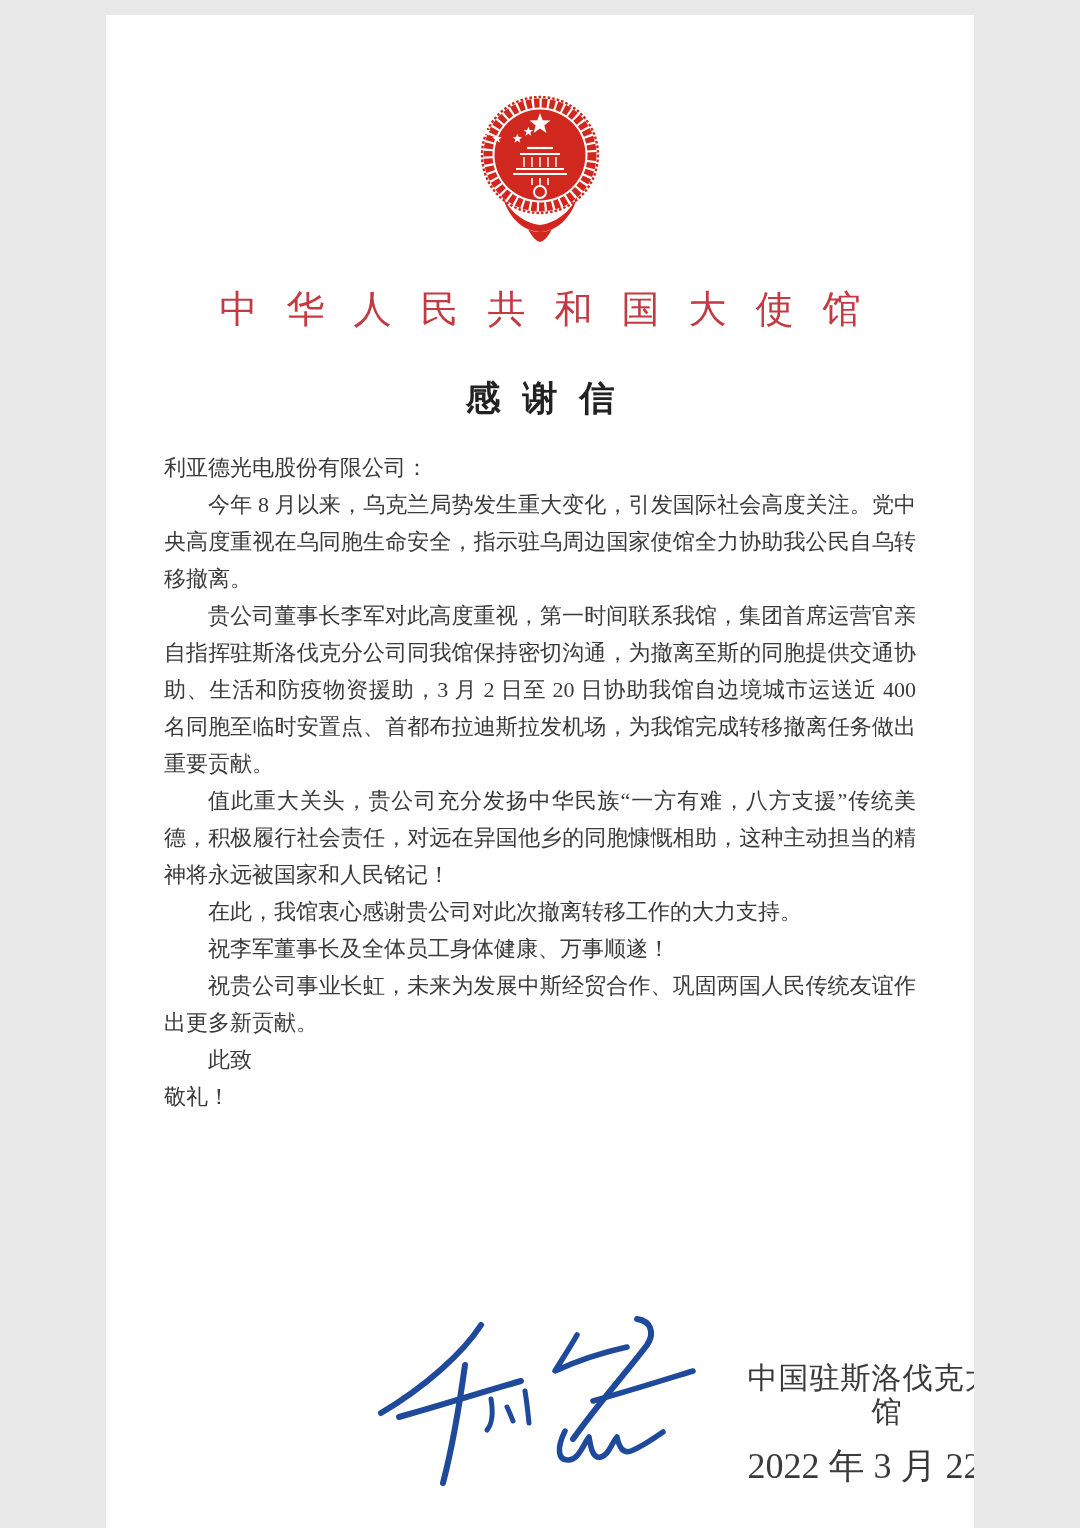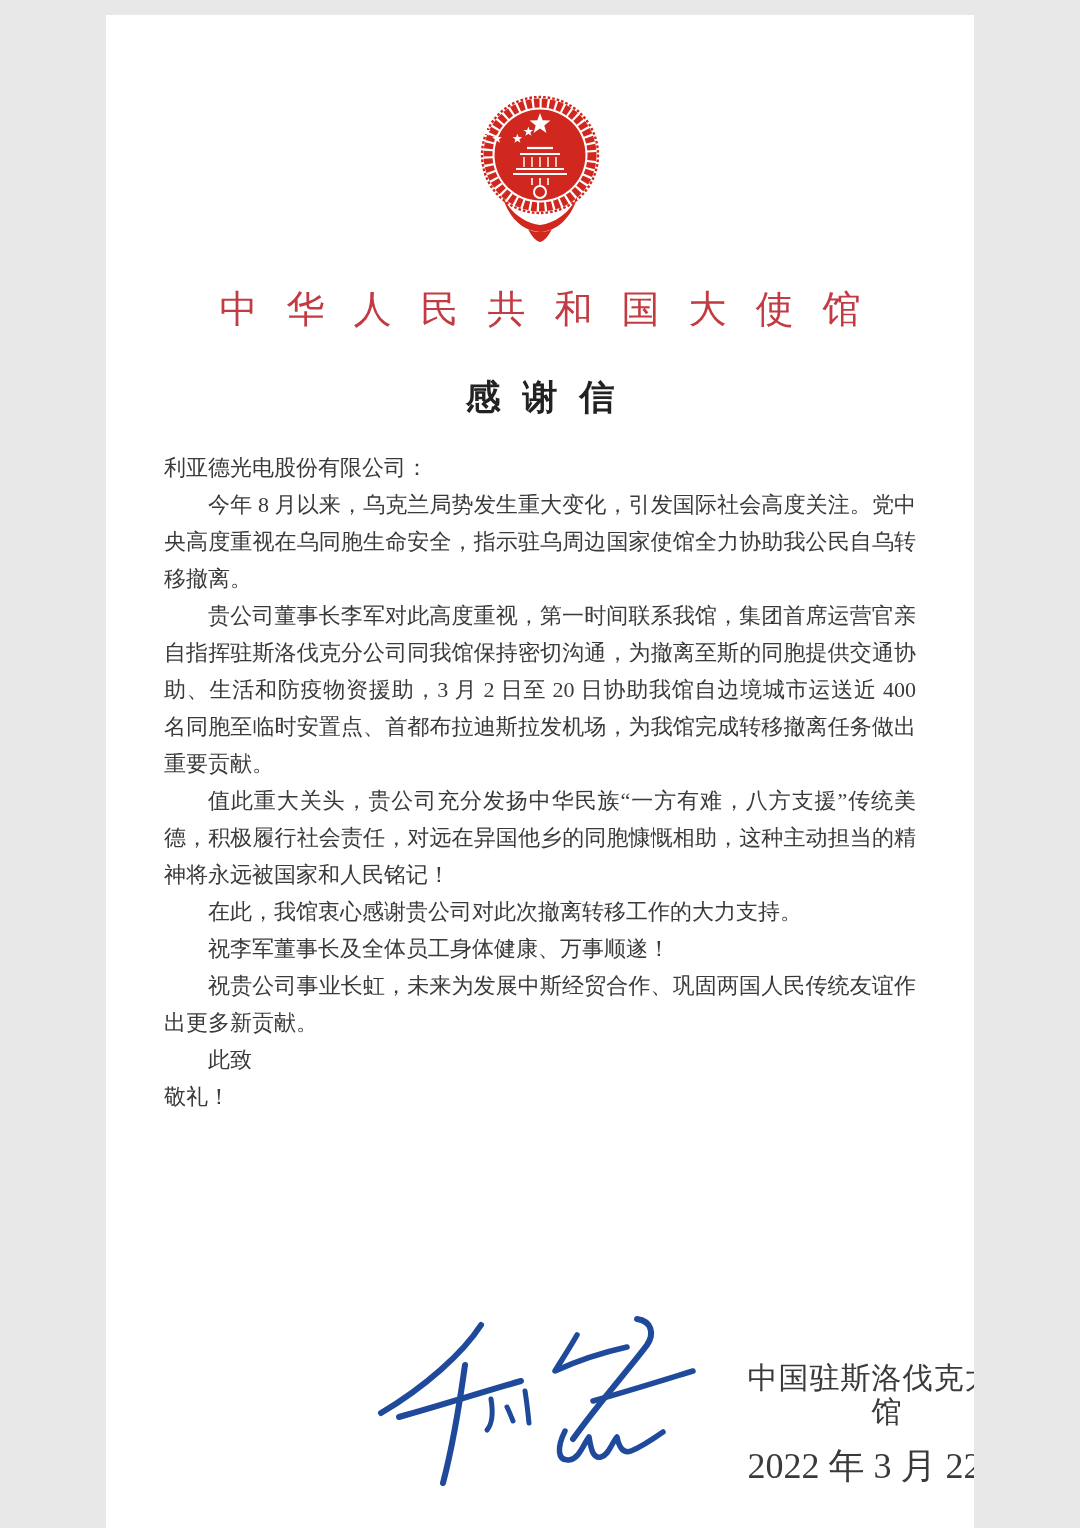--- a/index.html
+++ b/index.html
@@ -14,21 +14,21 @@
     margin-top:44px; text-align:center;
     font-size:38px; line-height:1.2; font-weight:400;
     color:var(--header_red,#c23b43);
     letter-spacing:29px; padding-left:29px;
     font-family:"Liberation Serif","DejaVu Serif",serif;
   }
   .letter-title {
     margin-top:44px; text-align:center;
     font-size:35px; line-height:1.2; font-weight:700;
     color:#222; letter-spacing:22px; padding-left:22px;
-    font-family:Liberation Serif, serif;
+    font-family:Liberation Sans, sans-serif;
   }
   .letter-body {
     width:752px; margin:30px auto 0;
     font-size:22px; line-height:37px;
     color:var(--body_text,#3a3a3a);
     text-align:justify;
   }
   .letter-body p { margin:0; text-indent:2em; }
   .letter-body p.no-indent { text-indent:0; }
   .sign-text {

